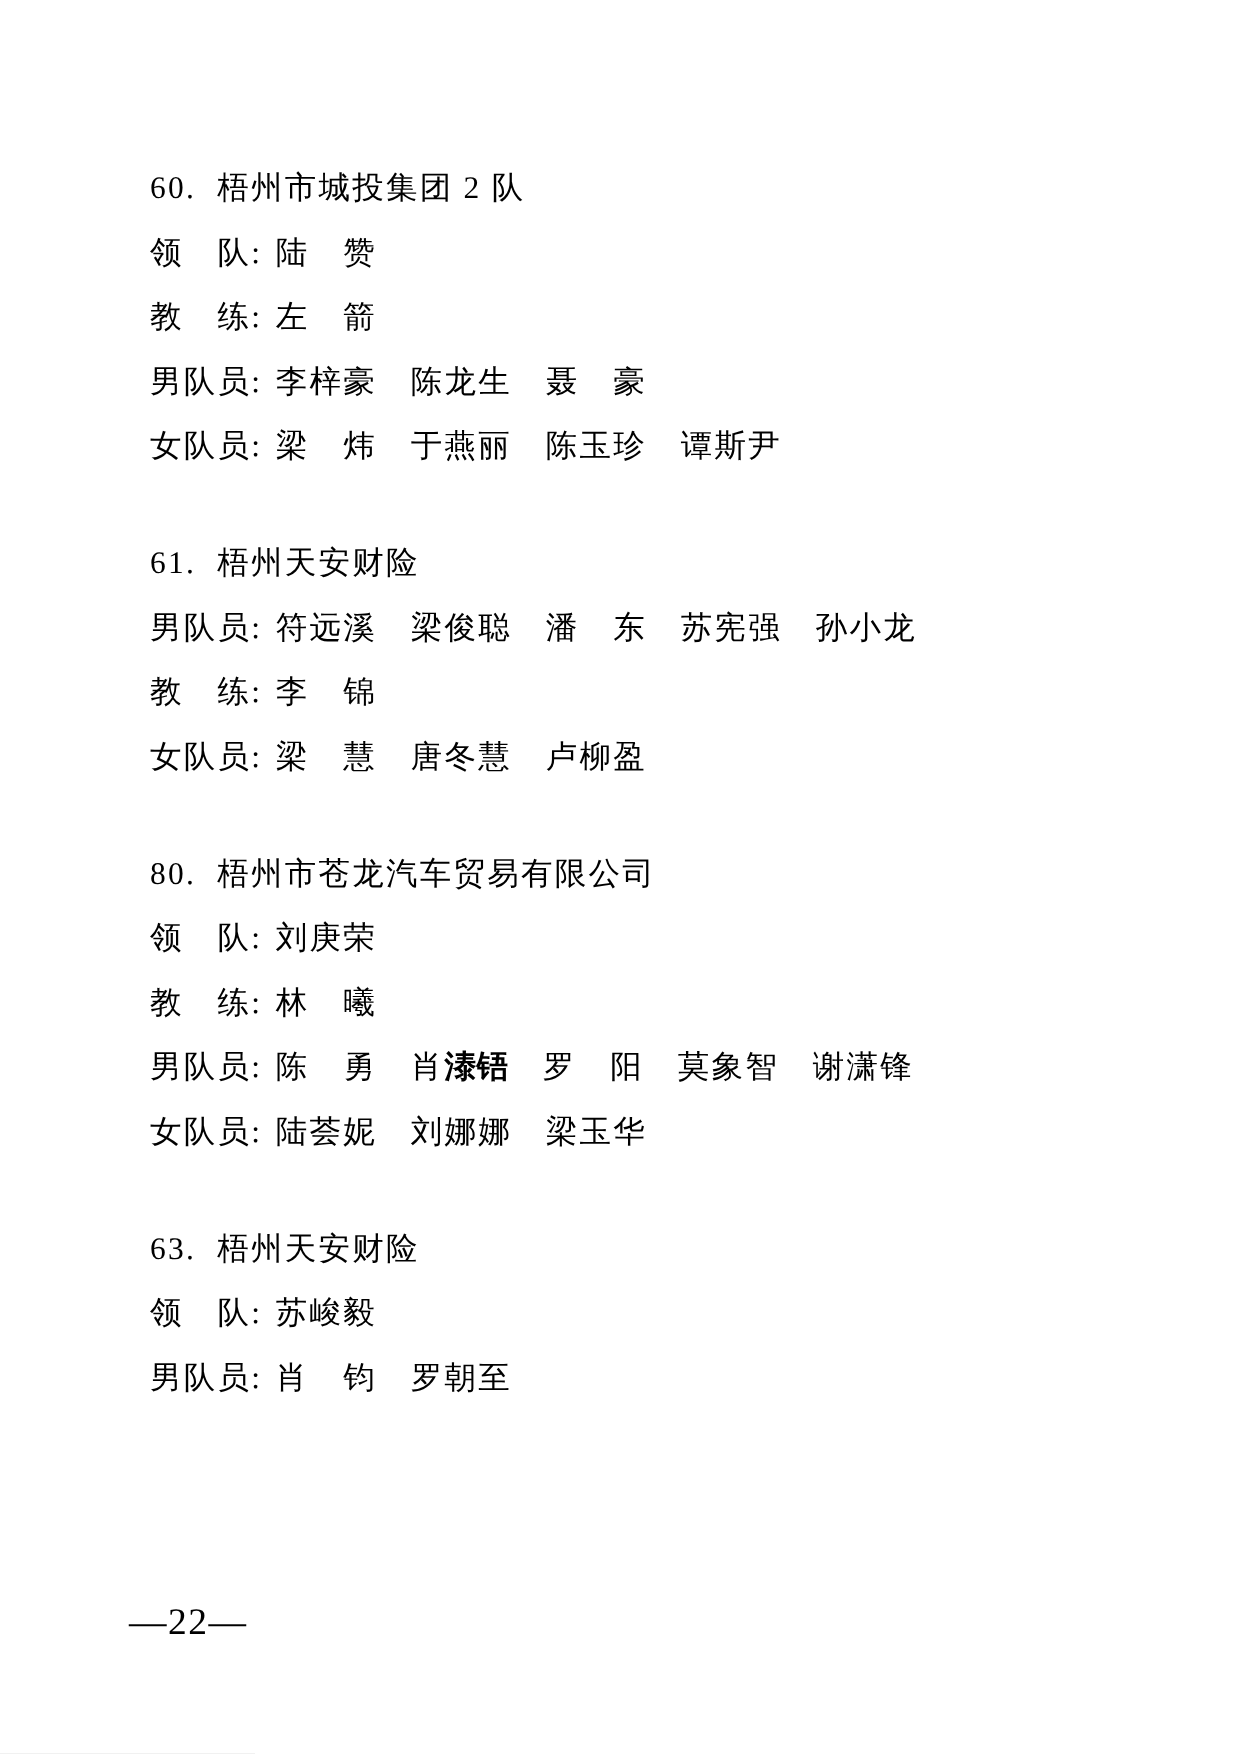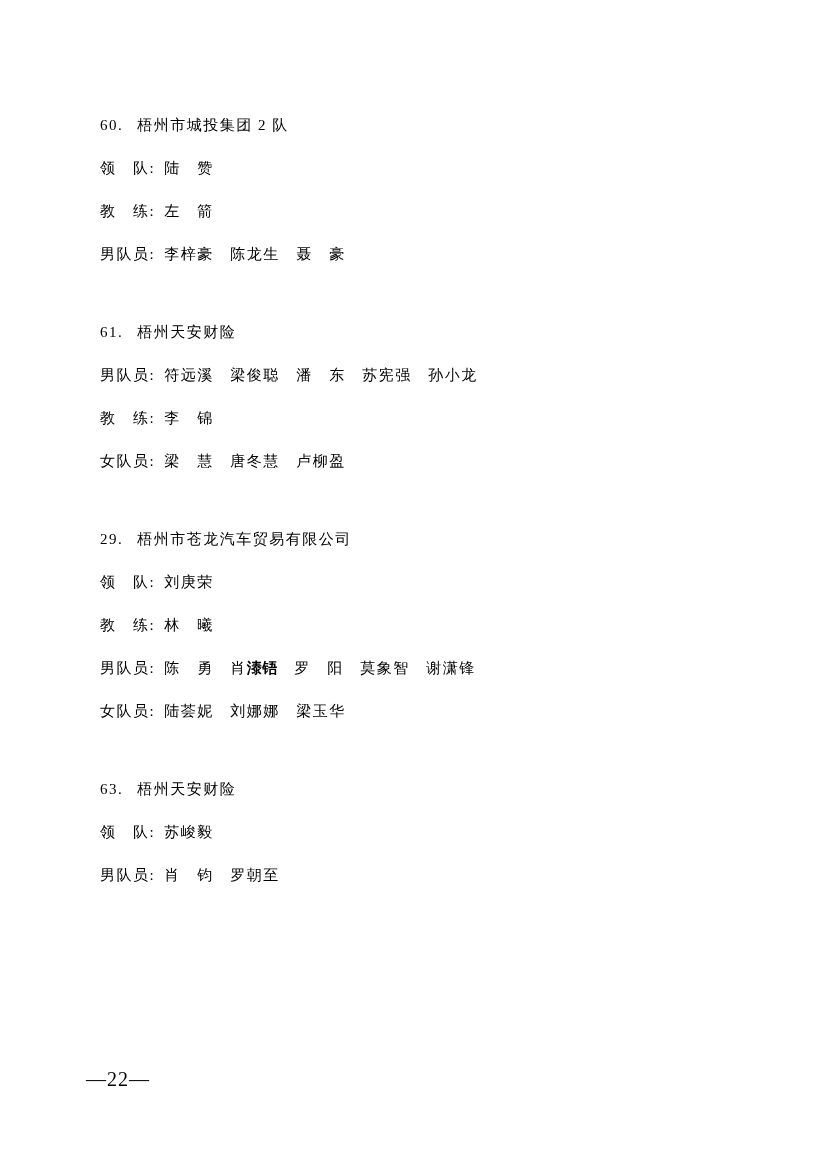--- a/index.html
+++ b/index.html
@@ -15,36 +15,36 @@
   }
   .content {
     position: absolute;
     left: 100px;
     top: 104px;
     right: 50px;
   }
   .team + .team { margin-top: 35px; }
   .line {
     line-height: 43px;
-    font-size: 15px;
+    font-size: 21px;
     letter-spacing: 1.5px;
     white-space: nowrap;
   }
   .team-number { margin-right: 14px; }
   .field-value { margin-left: 9px; }
   .rare-char {
     font-family: "DejaVu Sans", "Liberation Sans", sans-serif;
     font-weight: bold;
     letter-spacing: 0.5px;
   }
   .footer {
     position: absolute;
     left: 86px;
     top: 1068px;
-    font-size: 20px;
+    font-size: 25px;
     letter-spacing: 1px;
   }
 </style>
 </head>
 <body>
 
 <div class="page">
 
   <div class="content" id="teams-container">
     <section class="team">
@@ -53,40 +53,43 @@
       </div>
       <div class="line">
         <span>领　队:</span><span class="field-value">陆　赞</span>
       </div>
       <div class="line">
         <span>教　练:</span><span class="field-value">左　箭</span>
       </div>
       <div class="line">
         <span>男队员:</span><span class="field-value">李梓豪　陈龙生　聂　豪</span>
       </div>
+      <div class="line">
+        <span>女队员:</span><span class="field-value">梁　炜　于燕丽　陈玉珍　谭斯尹</span>
+      </div>
     </section>
 
     <section class="team">
       <div class="line">
         <span class="team-number">61.</span><span>梧州天安财险</span>
       </div>
       <div class="line">
         <span>男队员:</span><span class="field-value">符远溪　梁俊聪　潘　东　苏宪强　孙小龙</span>
       </div>
       <div class="line">
         <span>教　练:</span><span class="field-value">李　锦</span>
       </div>
       <div class="line">
         <span>女队员:</span><span class="field-value">梁　慧　唐冬慧　卢柳盈</span>
       </div>
     </section>
 
     <section class="team">
       <div class="line">
-        <span class="team-number">29.</span><span>梧州市苍龙汽车贸易有限公司</span>
+        <span class="team-number">80.</span><span>梧州市苍龙汽车贸易有限公司</span>
       </div>
       <div class="line">
         <span>领　队:</span><span class="field-value">刘庚荣</span>
       </div>
       <div class="line">
         <span>教　练:</span><span class="field-value">林　曦</span>
       </div>
       <div class="line">
         <span>男队员:</span><span class="field-value">陈　勇　肖<span class="rare-char">溙</span><span class="rare-char">铻</span>　罗　阳　莫象智　谢潇锋</span>
       </div>

